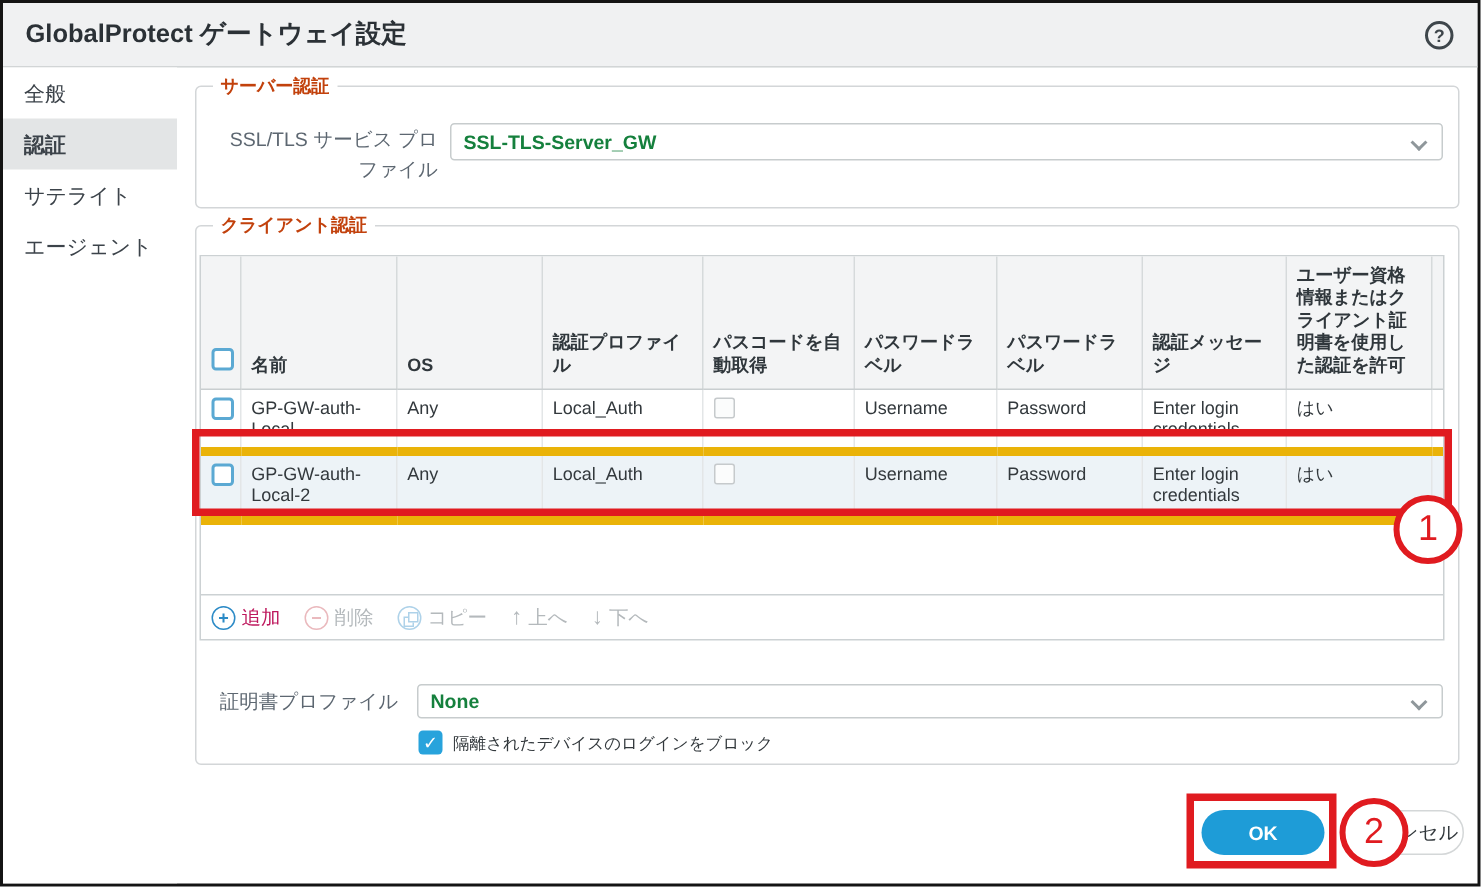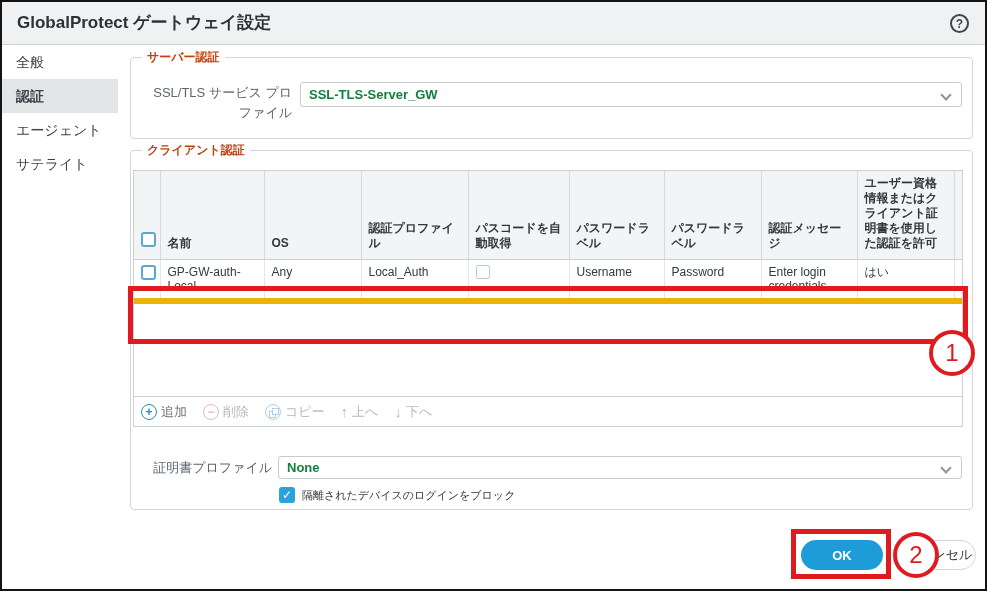--- a/index.html
+++ b/index.html
@@ -22,21 +22,21 @@
     color:#3c434a; cursor:pointer; }
   .side-item.selected{ background:#e3e5e6; font-weight:700; }
   
   .fieldset{ position:absolute; border:1px solid #d3d6d8; border-radius:4px; background:#fff; }
   .fs-server{ left:128px; top:55px; width:843px; height:82px; }
   .fs-client{ left:128px; top:148px; width:843px; height:360px; }
   .legend{ position:absolute; top:-8px; left:11px; background:#fff; padding:0 5px;
     font-size:12px; font-weight:700; color:#c2410c; line-height:15px; }
   .field-label{ position:absolute; font-size:13px; color:#5d6771; text-align:right; line-height:20px; }
   .ssl-label{ left:138px; top:81px; width:152px; }
-  .cert-label{ left:138px; top:458px; width:132px; line-height:16px; }
+  .cert-label{ left:138px; top:458px; width:132px; line-height:16px;text-align:center; }
   .select{ position:absolute; height:25px; background:#fff; border:1px solid #c7cccd;
     border-radius:3px; font-size:13px; font-weight:600; color:#15803d; line-height:23px;
     padding-left:8px; cursor:pointer; }
   .ssl-select{ left:298px; top:80px; width:662px; }
   .cert-select{ left:276px; top:454px; width:684px; height:23px; line-height:21px; }
   .chev{ position:absolute; right:11px; top:8px; width:8px; height:8px;
     border-right:2px solid #8f979b; border-bottom:2px solid #8f979b; transform:rotate(45deg); }
   .cert-select .chev{ top:7px; }
   
   .tablewrap{ position:absolute; left:131px; top:168px; width:830px; height:257px;
@@ -57,21 +57,21 @@
   .cb-dis{ display:inline-block; width:14px; height:14px; border:1px solid #c6cacc;
     border-radius:2px; background:#fbfcfc; }
   
   .toolbar{ position:absolute; left:0; bottom:0; width:828px; height:30px;
     border-top:1px solid #ccd1d3; display:flex; align-items:center; padding-left:7px;
     gap:16px; background:#fff; }
   .tb{ display:flex; align-items:center; gap:4px; font-size:13px; cursor:pointer; }
   .tb .ic{ width:16px; height:16px; border-radius:50%; display:flex; align-items:center;
     justify-content:center; font-size:12px; font-weight:700; line-height:1; }
   .tb-add .ic{ border:1.5px solid #2b8ac6; color:#2b8ac6; }
-  .tb-add .lb{ color:#737373; }
+  .tb-add .lb{ color:#be185d; }
   .tb.disabled{ cursor:default; }
   .tb-del .ic{ border:1.5px solid #eab9bd; color:#eab9bd; }
   .tb.disabled .lb{ color:#b4b9bc; }
   .ic-clone{ position:relative; width:16px; height:16px; border:1.5px solid #aed2e9; border-radius:50%; }
   .ic-clone::before{ content:""; position:absolute; left:3px; top:6px; width:5px; height:5px; border:1px solid #aed2e9; }
   .ic-clone::after{ content:""; position:absolute; left:6px; top:3px; width:5px; height:5px; border:1px solid #aed2e9; background:#fff; }
   .arrow{ font-size:15px; color:#b4b9bc; }
   
   .q-check{ position:absolute; left:277px; top:485px; width:16px; height:16px;
     background:#28a3dc; border-radius:3px; color:#fff; font-size:12px; display:flex;
@@ -99,22 +99,22 @@
 <div class="screen">
 
   <div class="titlebar">
     <div class="title">GlobalProtect ゲートウェイ設定</div>
     <div class="help">?</div>
   </div>
 
   <div class="sidebar">
     <div class="side-item">全般</div>
     <div class="side-item selected">認証</div>
+    <div class="side-item">サテライト</div>
     <div class="side-item">エージェント</div>
-    <div class="side-item">サテライト</div>
   </div>
 
   <div class="fieldset fs-server">
     <div class="legend">サーバー認証</div>
   </div>
   <div class="field-label ssl-label">SSL/TLS サービス プロファイル</div>
   <div class="select ssl-select">
     <span>SSL-TLS-Server_GW</span>
     <span class="chev"></span>
   </div>
@@ -157,20 +157,32 @@
           <td>GP-GW-auth-Local</td>
           <td>Any</td>
           <td>Local_Auth</td>
           <td><span class="cb-dis"></span></td>
           <td>Username</td>
           <td>Password</td>
           <td>Enter login credentials</td>
           <td>はい</td>
           <td class="c-gutter"></td>
         </tr>
+        <tr class="r2">
+          <td><span class="cb"></span></td>
+          <td>GP-GW-auth-Local-2</td>
+          <td>Any</td>
+          <td>Local_Auth</td>
+          <td><span class="cb-dis"></span></td>
+          <td>Username</td>
+          <td>Password</td>
+          <td>Enter login credentials</td>
+          <td>はい</td>
+          <td class="c-gutter"></td>
+        </tr>
       </tbody>
     </table>
 
     <div class="toolbar">
       <div class="tb tb-add">
         <span class="ic">+</span>
         <span class="lb">追加</span>
       </div>
       <div class="tb tb-del disabled">
         <span class="ic">−</span>

